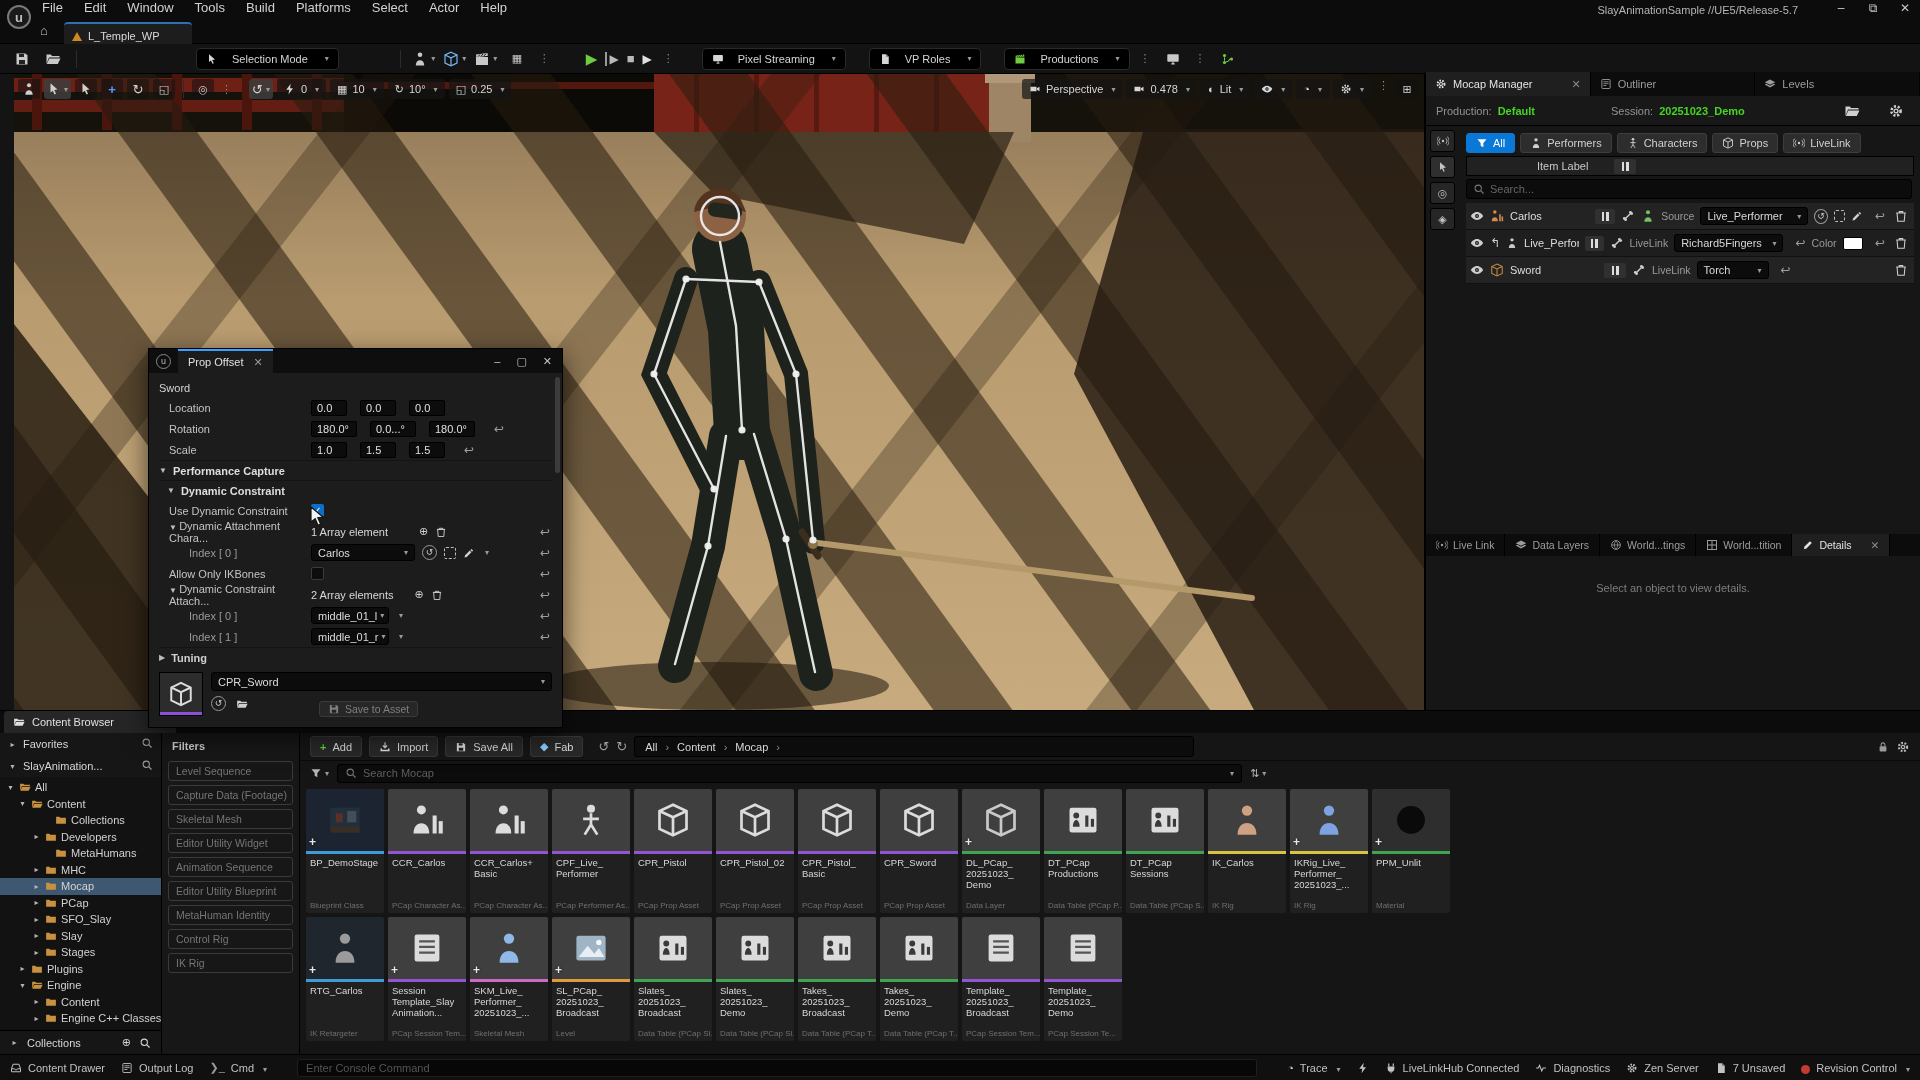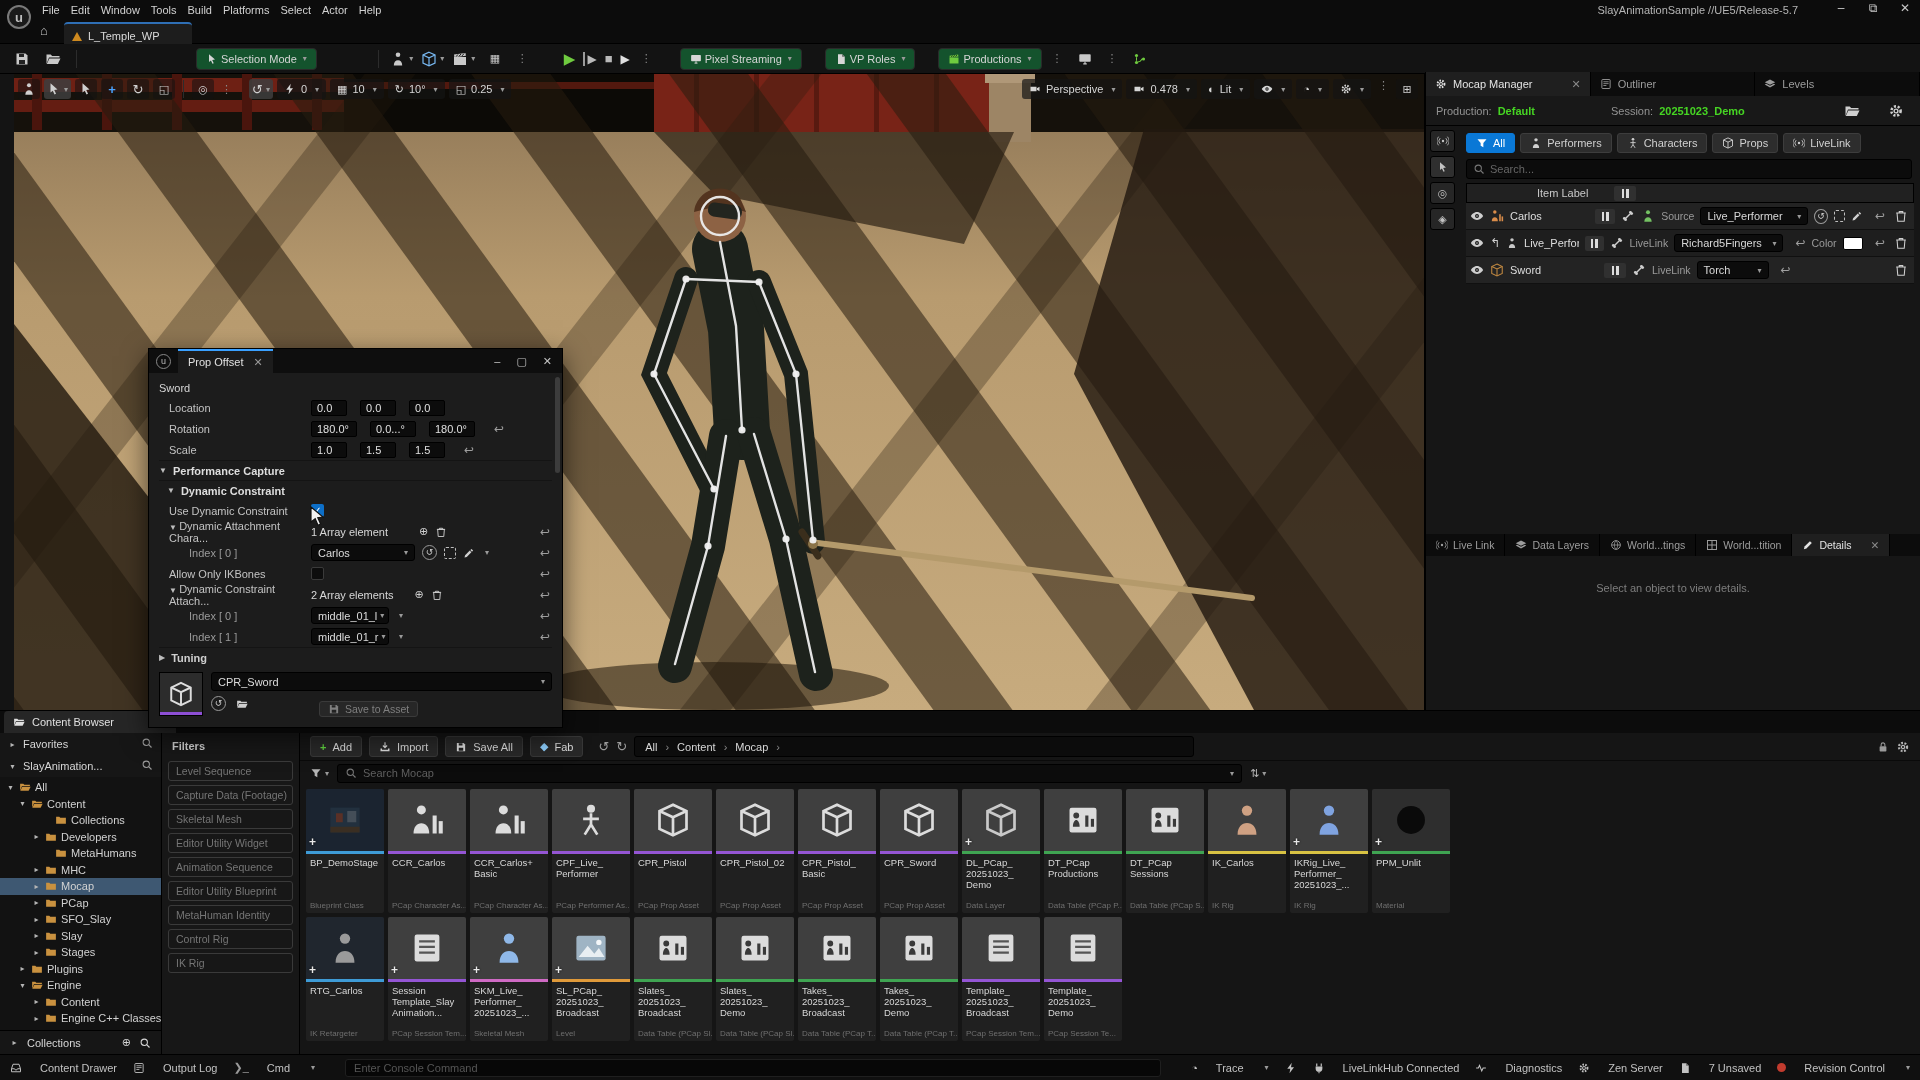--- a/index.html
+++ b/index.html
@@ -7,34 +7,34 @@
 #app{position:relative;width:1920px;height:1080px;background:#121212;color:#cfcfcf;font-size:11px}
 .ib{display:inline-flex;align-items:center;justify-content:center}
 svg.ic{width:14px;height:14px;fill:currentColor;flex:none}
 svg.ic12{width:12px;height:12px;fill:currentColor;flex:none}
 svg.ic16{width:16px;height:16px;fill:currentColor;flex:none}
 .chv{font-size:8px;color:#9a9a9a;margin-left:3px}
 .dots{color:#8a8a8a;font-size:11px;letter-spacing:0;padding:0 3px}
 
 #titlebar{position:absolute;left:0;top:0;width:1920px;height:20px;background:#0c0c0c}
 #logo{position:absolute;left:7px;top:5px;width:24px;height:24px;border:2px solid #7a7a7a;border-radius:50%;color:#bdbdbd;font-weight:bold;font-size:13px;display:flex;align-items:center;justify-content:center;background:#1a1a1a;z-index:5}
-#menus{position:absolute;left:42px;top:0;height:20px;display:flex;gap:11px;align-items:center;color:#d2d2d2;font-size:11px}
+#menus{position:absolute;left:42px;top:0;height:20px;display:flex;gap:21px;align-items:flex-start;color:#d2d2d2;font-size:13px}
 #wintitle{position:absolute;right:122px;top:4px;color:#b5b5b5;font-size:11px}
 #winbtns{position:absolute;right:6px;top:1px;display:flex;gap:14px;color:#c9c9c9;font-size:12px}
 #winbtns span{width:18px;text-align:center}
 
 #tabrow{position:absolute;left:0;top:20px;width:1920px;height:24px;background:#0c0c0c;border-bottom:1px solid #000}
 #homebtn{position:absolute;left:40px;top:3px;color:#c0c0c0;font-size:13px}
 #leveltab{position:absolute;left:64px;top:2px;width:128px;height:22px;background:#1d1d1d;border-top:2px solid #2f6fb5;border-radius:4px 4px 0 0;display:flex;align-items:center;gap:6px;padding:12px 8px;color:#dadada}
 .warntri{width:0;height:0;border-left:5px solid transparent;border-right:5px solid transparent;border-bottom:9px solid #cf8a1f}
 
 #maintb{position:absolute;left:0;top:44px;width:1920px;height:30px;background:#131313;border-bottom:1px solid #000;display:flex;align-items:center;padding:0 10px;gap:7px}
 .tbico{width:24px;height:22px;border-radius:3px;color:#c9c9c9}
 .sep{width:1px;height:18px;background:#2c2c2c;margin:0 4px}
-.pill{height:22px;background:#14532d;border:1px solid #2a2a2a;border-radius:4px;display:flex;align-items:center;gap:3px;padding:0 9px;color:#d6d6d6}
+.pill{height:22px;background:#000000;border:1px solid #2a2a2a;border-radius:4px;display:flex;align-items:center;gap:14px;padding:0 9px;color:#d6d6d6}
 .playgrp{display:flex;align-items:center;gap:8px;margin-left:26px;margin-right:18px}
 .play{color:#6fcb3f;font-size:15px}
 .pgico{color:#b9b9b9;font-size:12px}
 
 #viewport{position:absolute;left:0;top:74px;width:1425px;height:636px;background:#1a1611;border-right:1px solid #000;overflow:hidden}
 #placeactors{position:absolute;left:0;top:0;width:14px;height:636px;background:#141414;z-index:4}
 #scene{position:absolute;left:14px;top:0}
 #vptb{position:absolute;left:18px;top:4px;right:6px;height:22px;display:flex;align-items:center;gap:4px;z-index:5}
 .vpi{height:20px;min-width:22px;border-radius:3px;color:#cfcfcf;background:rgba(18,18,18,.55);padding:0 3px}
 .vpi.on{background:rgba(62,62,62,.85)}
@@ -135,21 +135,21 @@
 .tile{width:78px;height:124px;background:#202020;border-radius:2px;overflow:hidden;display:flex;flex-direction:column}
 .timg{height:62px;background:#3f3f3f;position:relative;display:flex;align-items:center;justify-content:center;color:#dcdcdc}
 .timg svg{width:36px;height:36px;fill:currentColor}
 .tplus{position:absolute;left:3px;bottom:2px;color:#e8e8e8;font-size:12px;font-weight:bold;text-shadow:0 0 2px #000}
 .tbar{height:3px;flex:none}
 .tname{padding:3px 4px 0 4px;color:#d8d8d8;font-size:9.5px;line-height:1.18;word-break:break-word;flex:1}
 .ttype{padding:0 4px 3px 4px;color:#6f6f6f;font-size:8px;white-space:nowrap;overflow:hidden}
 #itemsbar{height:22px;display:flex;align-items:center;padding:0 10px;color:#9a9a9a;border-top:1px solid #0a0a0a}
 
 #statusbar{position:absolute;left:0;top:1054px;width:1920px;height:26px;background:#101010;border-top:1px solid #000;display:flex;align-items:center;gap:16px;padding:0 10px;color:#c2c2c2}
-.sbitem{display:flex;align-items:center;gap:18px}
+.sbitem{display:flex;align-items:flex-end;gap:6px}
 #console{flex:1;height:18px;background:#070707;border:1px solid #1f1f1f;border-radius:3px;display:flex;align-items:center;padding:0 8px;margin:0 14px;color:#555}
 #console input{background:none;border:none;outline:none;color:#bbb;width:100%;font-size:11px}
 #console input::placeholder{color:#555}
 .reddot{width:9px;height:9px;border-radius:50%;background:#c23b2e;display:inline-block}
 </style>
 </head>
 <body>
 
 <svg width="0" height="0" style="position:absolute">
 <defs>
@@ -832,32 +832,32 @@
               </svg>
               <span>Props</span>
             </span>
           <span class="fbtn">
               <svg class="ic12">
                 <use href="#i-antenna"></use>
               </svg>
               <span>LiveLink</span>
             </span>
         </div>
-        <div id="msearch">
-          <svg class="ic12">
-              <use href="#i-search"></use>
-            </svg>
-          <input placeholder="Search..." style="">
-        </div>
         <div id="mhead">
           <span class="hl">Item Label</span>
           <span class="pausebtn">
               <i></i>
               <i></i>
             </span>
+        </div>
+        <div id="msearch">
+          <svg class="ic12">
+              <use href="#i-search"></use>
+            </svg>
+          <input placeholder="Search..." style="">
         </div>
         <div class="mrow">
           <svg class="ic">
               <use href="#i-eye"></use>
             </svg>
           <svg class="ic" style="color:#d98c4a">
               <use href="#i-figbars"></use>
             </svg>
           <span class="mname">Carlos</span>
           <span class="pausebtn" style="margin-left:0">

